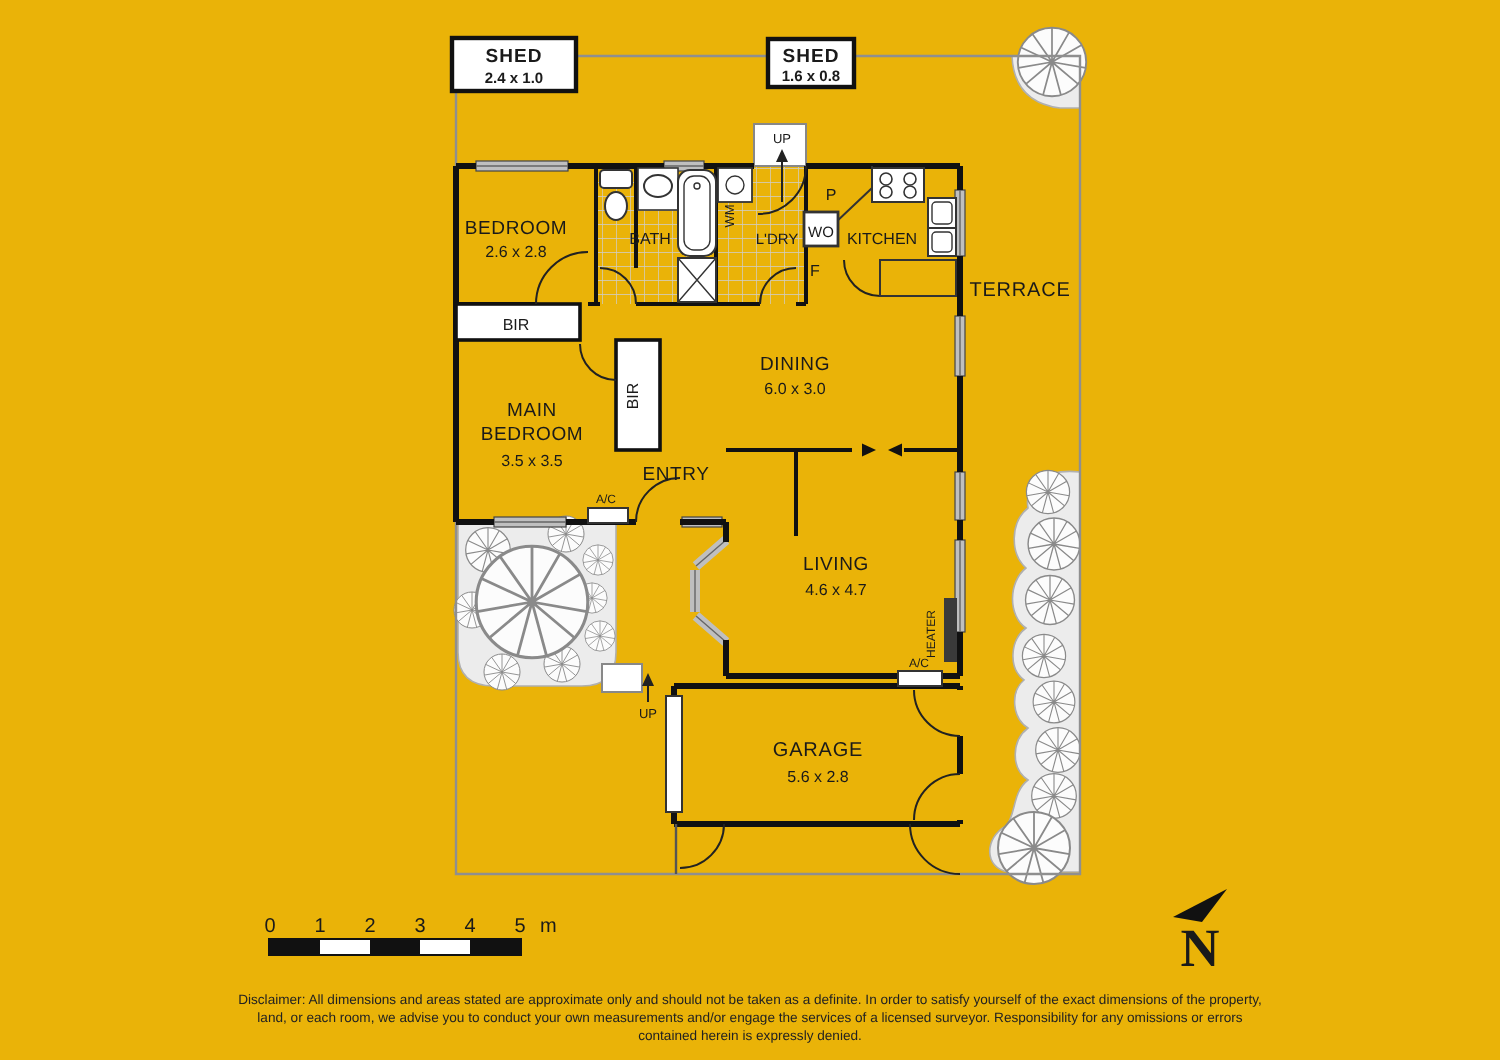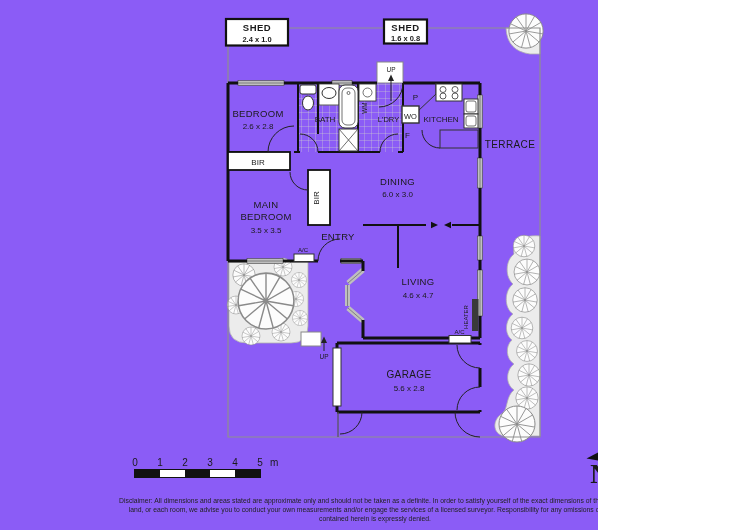--- a/index.html
+++ b/index.html
@@ -1,16 +1,16 @@
 <!DOCTYPE html>
 <html><head>
 <meta charset="utf-8">
 <style>
   html,body{margin:0;padding:0;background:#fff;}
-  #stage{position:relative;width:598px;height:530px;background:#8b5cf6;overflow:hidden;
+  #stage{position:relative;width:750px;height:530px;background:#eab308;overflow:hidden;
          font-family:"Liberation Sans",sans-serif;}
   svg text{font-family:"Liberation Sans",sans-serif;fill:#1a1a1a;}
   .room{font-size:9.5px;letter-spacing:.3px;}
   .dims{font-size:8px;}
   .big{font-size:10px;letter-spacing:.4px;}
   .sm{font-size:8px;}
   .sm7{font-size:7.5px;}
   .tiny{font-size:6px;}
   .tiny65{font-size:6.5px;}
   .shedname{font-size:9.5px;font-weight:bold;letter-spacing:.5px;}

